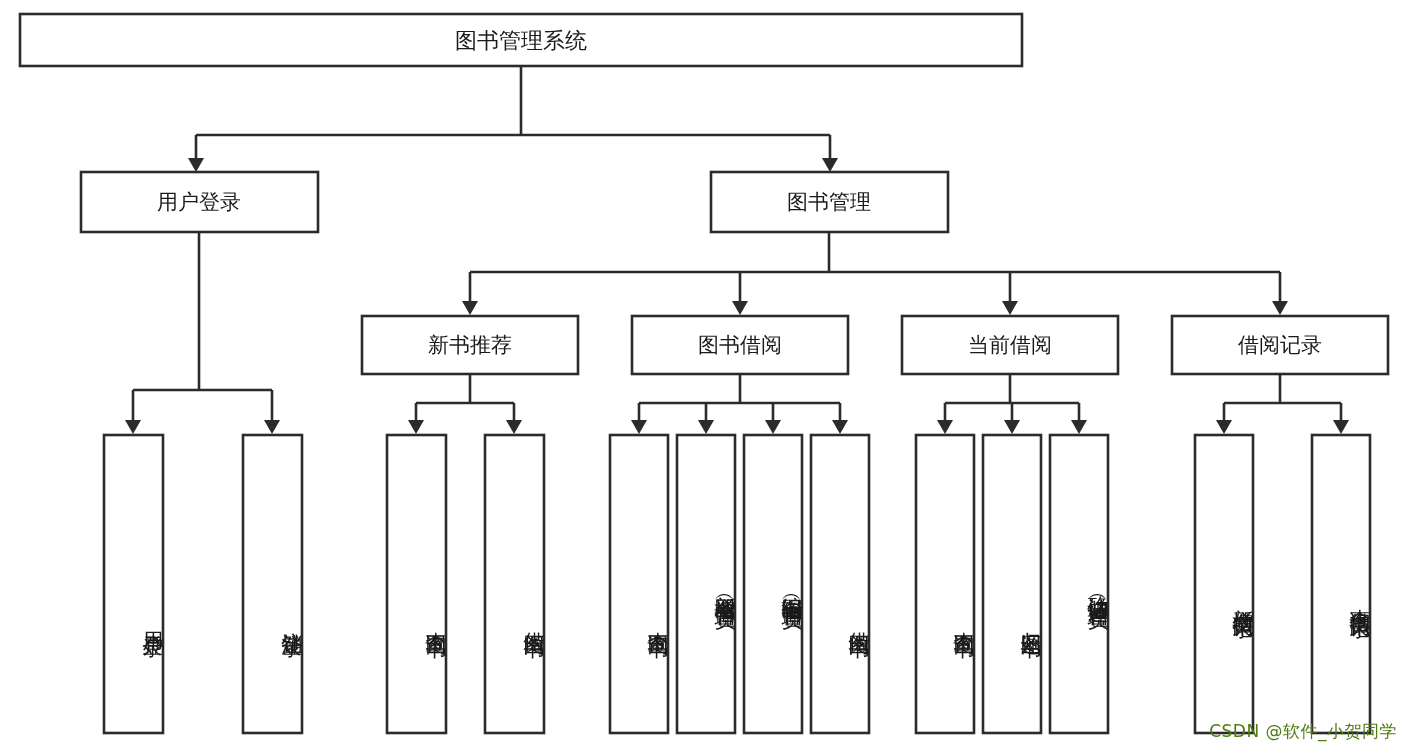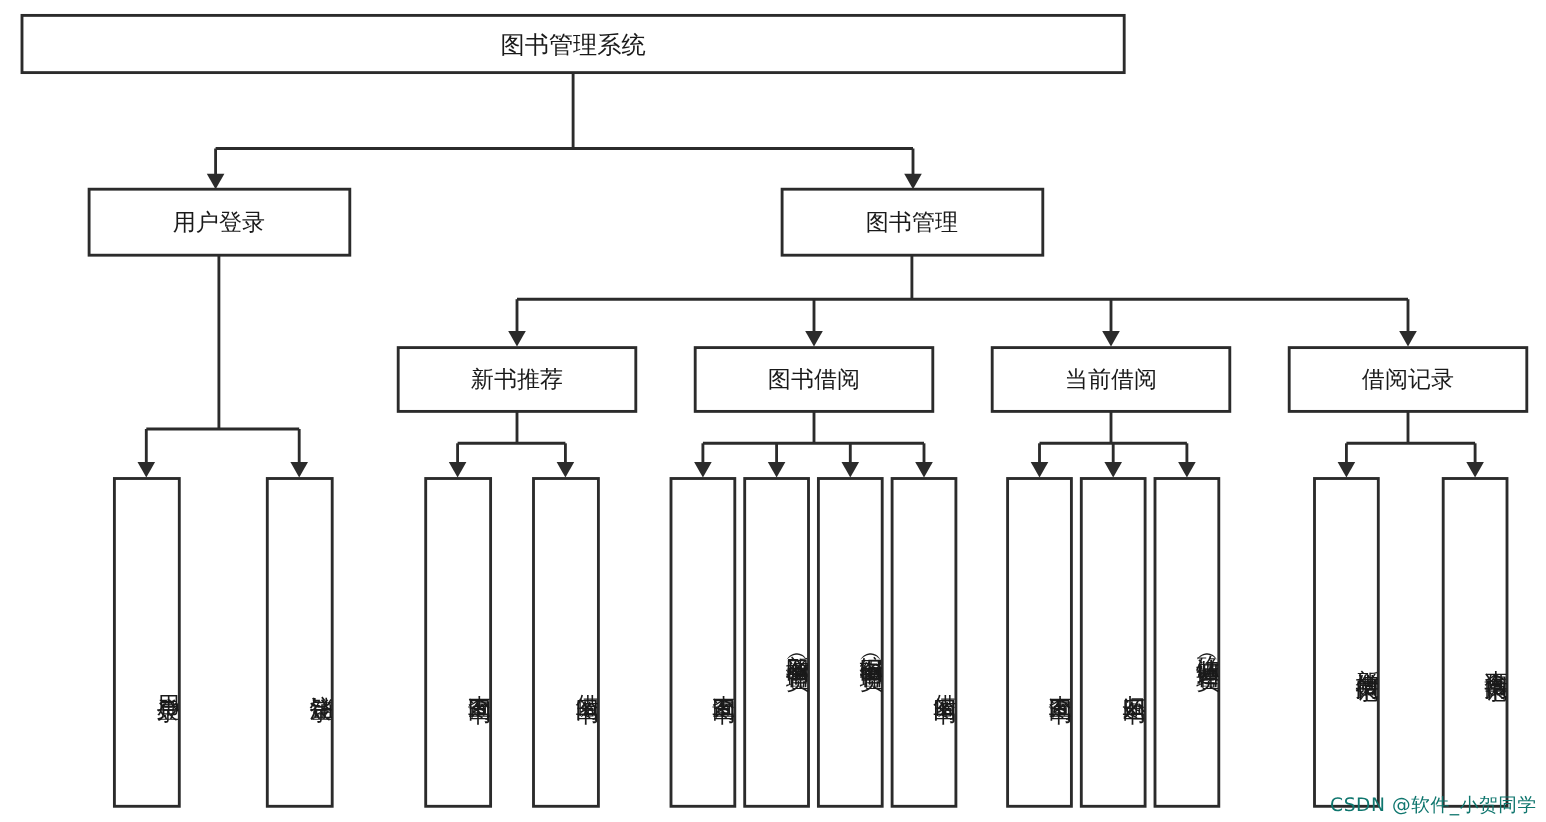--- a/index.html
+++ b/index.html
@@ -62,21 +62,21 @@
     justify-content: center;
     white-space: nowrap;
     user-select: none;
   }
   .watermark {
     position: absolute;
     right: 8px;
     bottom: 4px;
     font-family: "DejaVu Sans", "Liberation Sans", sans-serif;
     font-size: 17px;
-    color: #0f766e;
+    color: #4d7c0f;
     white-space: nowrap;
     letter-spacing: 0.5px;
   }
 </style>
 </head>
 <body>
 
 <div id="diagram-root">
 
   <svg class="flow" viewBox="0 0 1405 747">

